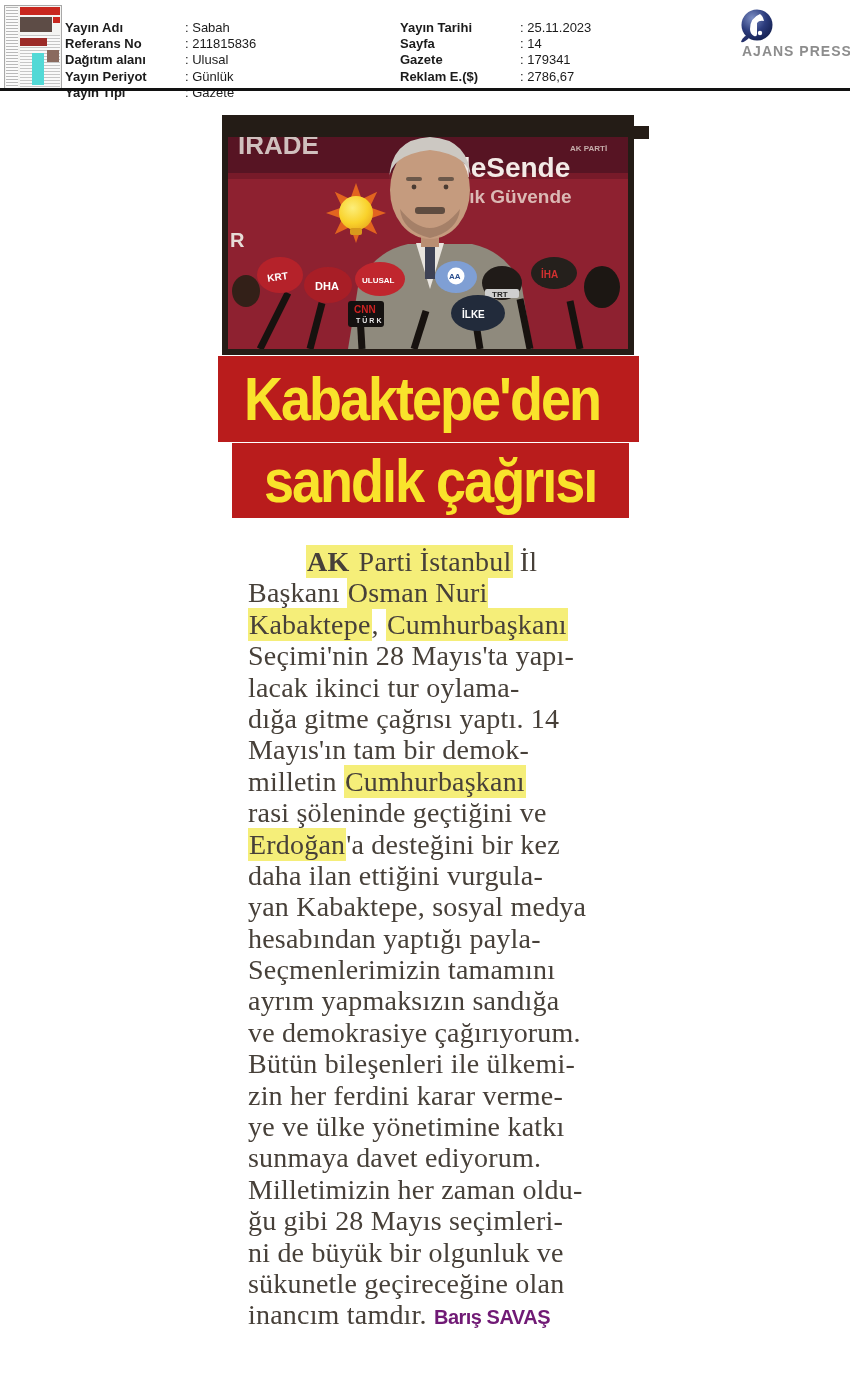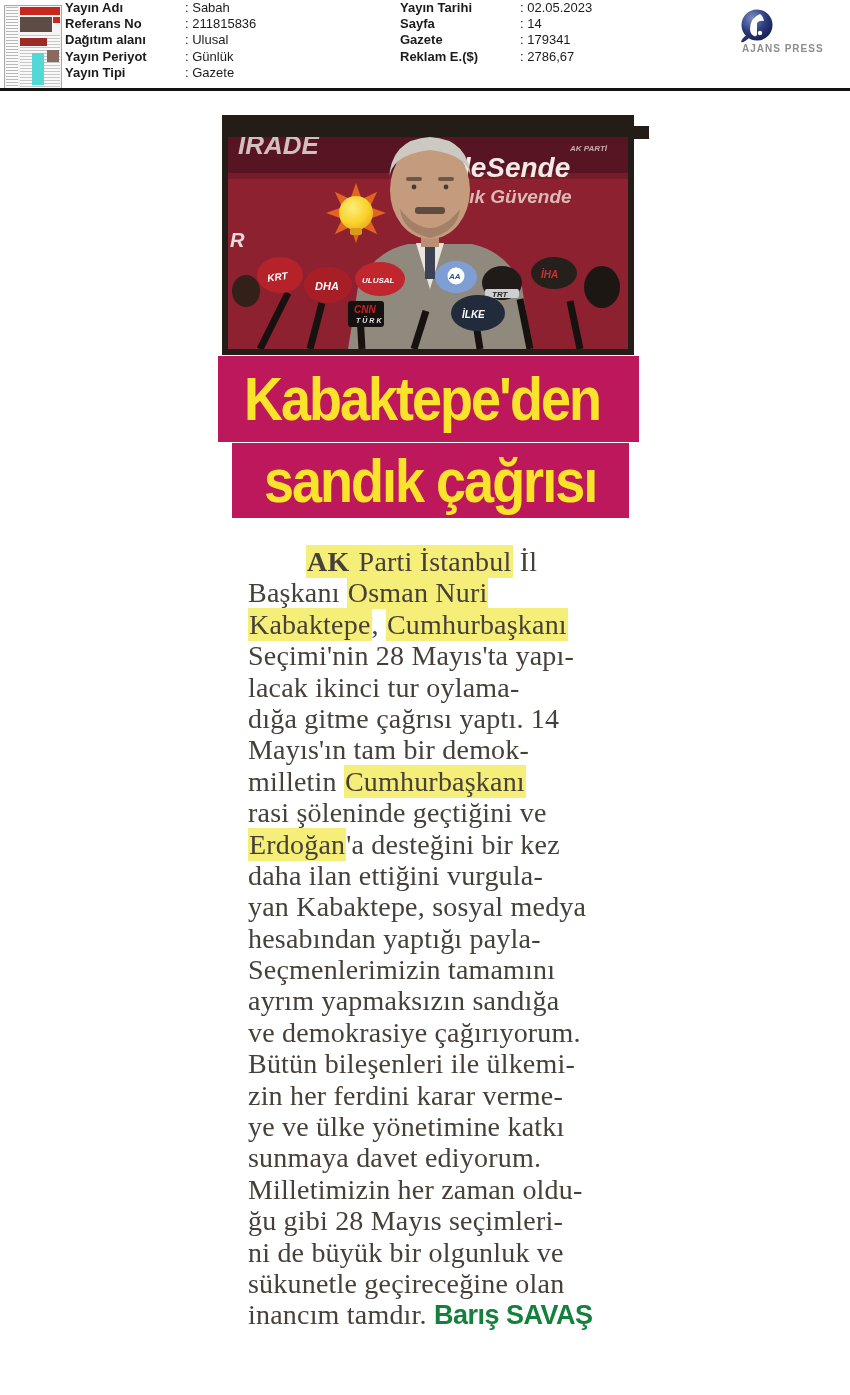--- a/index.html
+++ b/index.html
@@ -13,52 +13,52 @@
          background:repeating-linear-gradient(#b9b9b9 0 1px,#fbfbfb 1px 3px);}
   .t-mast{position:absolute;left:15px;top:1px;right:1px;height:8px;background:#c8271f;}
   .t-photo{position:absolute;left:15px;top:11px;right:9px;height:15px;background:#5d4c46;}
   .t-redtab{position:absolute;right:1px;top:11px;width:7px;height:6px;background:#c8271f;}
   .t-lines{position:absolute;left:15px;top:29px;right:1px;bottom:1px;
            background:repeating-linear-gradient(#c6c6c6 0 1px,#f9f9f9 1px 3px);}
   .t-band{position:absolute;left:15px;top:32px;right:14px;height:8px;background:#9c2b28;}
   .t-cyan{position:absolute;left:27px;top:47px;width:12px;height:32px;background:#52d9d6;}
   .t-pic2{position:absolute;right:2px;top:44px;width:12px;height:12px;background:#8a6a5e;}
 
-  .fields{position:absolute;top:0;font-size:13px;line-height:16.2px;color:#1b1b1b;}
+  .fields{position:absolute;top:20px;font-size:13px;line-height:16.2px;color:#1b1b1b;}
   .fields-left{left:65px;}
   .fields-right{left:400px;}
   .field-row{white-space:nowrap;}
   .f-label{display:inline-block;width:120px;font-weight:700;}
   .f-value{font-weight:400;}
 
   .logo{position:absolute;left:736px;top:8px;width:110px;text-align:left;}
-  .logo-text{margin-top:-7px;margin-left:6px;font-size:10px;font-weight:700;
+  .logo-text{margin-top:-7px;margin-left:6px;font-size:14px;font-weight:700;
              letter-spacing:1px;color:#8d8d8d;white-space:nowrap;}
   .header-rule{position:absolute;left:0;top:88px;width:850px;height:3px;background:#121212;}
 
   
-  .photo{position:absolute;left:222px;top:115px;width:376px;height:240px;margin:0;font-style:italic;}
+  .photo{position:absolute;left:222px;top:115px;width:376px;height:240px;margin:0;}
   .photo svg{display:block;}
   .photo-tab{position:absolute;left:630px;top:126px;width:19px;height:13px;background:#241c16;}
 
-  .hbar{position:absolute;background:#be185d;color:#f9e32b;display:flex;align-items:center;
+  .hbar{position:absolute;background:#b91c1c;color:#f9e32b;display:flex;align-items:center;
         font-weight:700;font-size:54px;letter-spacing:-2px;white-space:nowrap;}
   .hbar span{display:inline-block;transform:scaleY(1.12);transform-origin:50% 55%;}
   .h1{left:218px;top:356px;width:421px;height:86px;padding-left:26px;box-sizing:border-box;}
   .h2{left:232px;top:443px;width:397px;height:75px;padding-left:32px;box-sizing:border-box;}
 
   .body-text{position:absolute;left:248px;top:546px;width:384px;
              font-family:"Liberation Serif","DejaVu Serif",serif;
              font-size:28px;line-height:31.4px;color:#474039;letter-spacing:0.2px;}
   .line{white-space:nowrap;height:31.4px;}
   .indent{padding-left:58px;}
   .hl{background:#f5ee79;padding:1px 1px;}
   .b{font-weight:700;}
-  .sig{font-family:"Liberation Sans",sans-serif;font-weight:700;font-size:27px;
-       color:#15803d;letter-spacing:-0.5px;}
+  .sig{font-family:"Liberation Sans",sans-serif;font-weight:700;font-size:20px;
+       color:#701a75;letter-spacing:-0.5px;}
 </style>
 </head>
 <body>
 
 <div class="page">
 
   <div class="thumb">
     <div class="t-col"></div>
     <div class="t-mast"></div>
     <div class="t-photo"></div>
@@ -70,21 +70,21 @@
   </div>
 
   <div class="fields fields-left">
       <div class="field-row"><span class="f-label">Yayın Adı</span><span class="f-value">: Sabah</span></div>
       <div class="field-row"><span class="f-label">Referans No</span><span class="f-value">: 211815836</span></div>
       <div class="field-row"><span class="f-label">Dağıtım alanı</span><span class="f-value">: Ulusal</span></div>
       <div class="field-row"><span class="f-label">Yayın Periyot</span><span class="f-value">: Günlük</span></div>
       <div class="field-row"><span class="f-label">Yayın Tipi</span><span class="f-value">: Gazete</span></div>
     </div>
   <div class="fields fields-right">
-      <div class="field-row"><span class="f-label">Yayın Tarihi</span><span class="f-value">: 02.05.2023</span></div>
+      <div class="field-row"><span class="f-label">Yayın Tarihi</span><span class="f-value">: 25.11.2023</span></div>
       <div class="field-row"><span class="f-label">Sayfa</span><span class="f-value">: 14</span></div>
       <div class="field-row"><span class="f-label">Gazete</span><span class="f-value">: 179341</span></div>
       <div class="field-row"><span class="f-label">Reklam E.($)</span><span class="f-value">: 2786,67</span></div>
     </div>
 
   <div class="logo">
     <svg width="46" height="38" viewBox="0 0 46 38">
       <defs>
         <radialGradient id="lg" cx="35%" cy="28%" r="80%">
           <stop offset="0%" stop-color="#7d8fc4"></stop>

